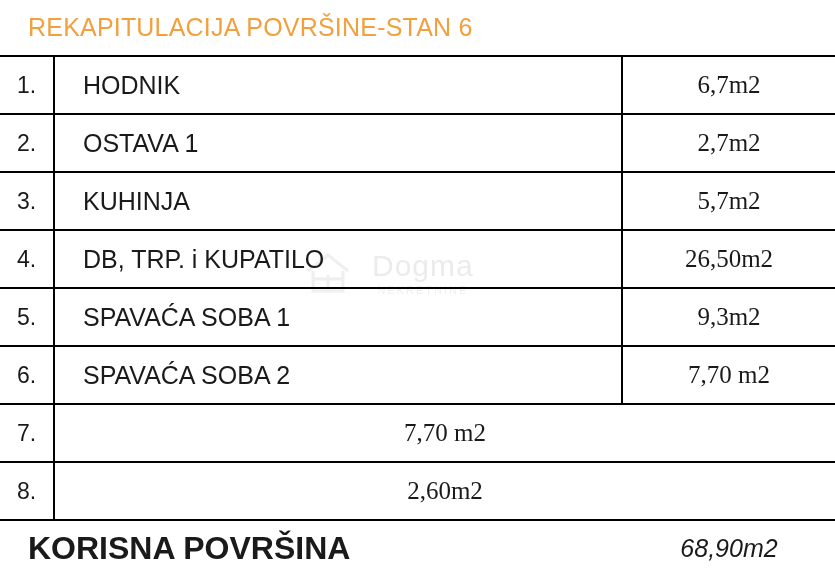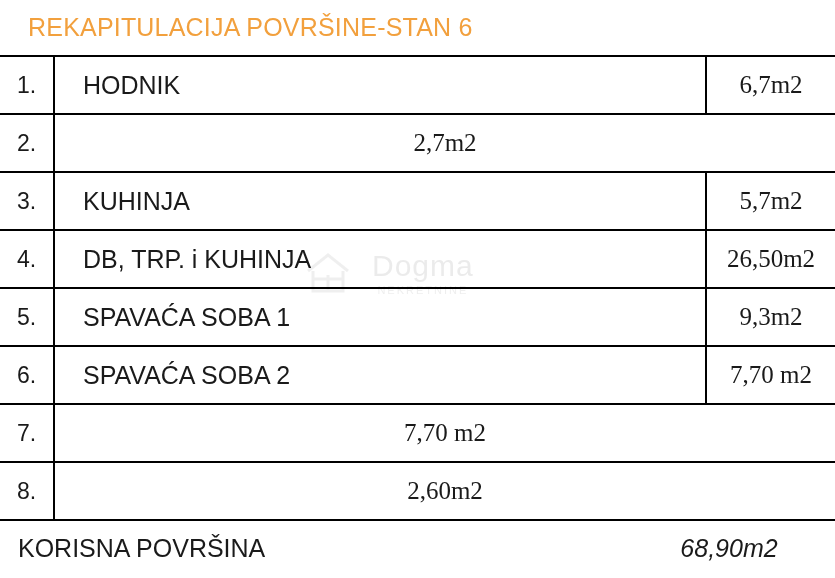--- a/index.html
+++ b/index.html
@@ -97,21 +97,21 @@
   .cell-num {
     width: 55px;
     box-sizing: border-box;
     border-right: 2px solid #000;
     display: flex;
     align-items: center;
     justify-content: center;
     font-size: 23px;
   }
   .cell-name {
-    width: 652px;
+    width: 568px;
     box-sizing: border-box;
     border-right: 2px solid #000;
     display: flex;
     align-items: center;
     padding-left: 28px;
     font-size: 25px;
   }
   .cell-area {
     flex: 1;
     box-sizing: border-box;
@@ -125,22 +125,23 @@
   
   .total-row {
     display: flex;
     height: 55px;
     box-sizing: border-box;
     align-items: center;
   }
   .total-label {
     width: 623px;
     box-sizing: border-box;
-    padding-left: 18px;
-    font-size: 25px;
+    padding-left: 28px;
+    font-size: 32px;
+    font-weight: bold;
   }
   .total-value {
     flex: 1;
     box-sizing: border-box;
     display: flex;
     align-items: center;
     justify-content: center;
     font-size: 25px;
     font-style: italic;
   }
@@ -171,32 +172,33 @@
   <div class="table">
 
     <div class="row">
       <div class="cell-num">1.</div>
       <div class="cell-name">HODNIK</div>
       <div class="cell-area">6,7m2</div>
     </div>
 
     <div class="row">
       <div class="cell-num">2.</div>
+      <div class="cell-name">OSTAVA 1</div>
       <div class="cell-area">2,7m2</div>
     </div>
 
     <div class="row">
       <div class="cell-num">3.</div>
       <div class="cell-name">KUHINJA</div>
       <div class="cell-area">5,7m2</div>
     </div>
 
     <div class="row">
       <div class="cell-num">4.</div>
-      <div class="cell-name">DB, TRP. i KUHINJA</div>
+      <div class="cell-name">DB, TRP. i KUPATILO</div>
       <div class="cell-area">26,50m2</div>
     </div>
 
     <div class="row">
       <div class="cell-num">5.</div>
       <div class="cell-name">SPAVAĆA SOBA 1</div>
       <div class="cell-area">9,3m2</div>
     </div>
 
     <div class="row">

